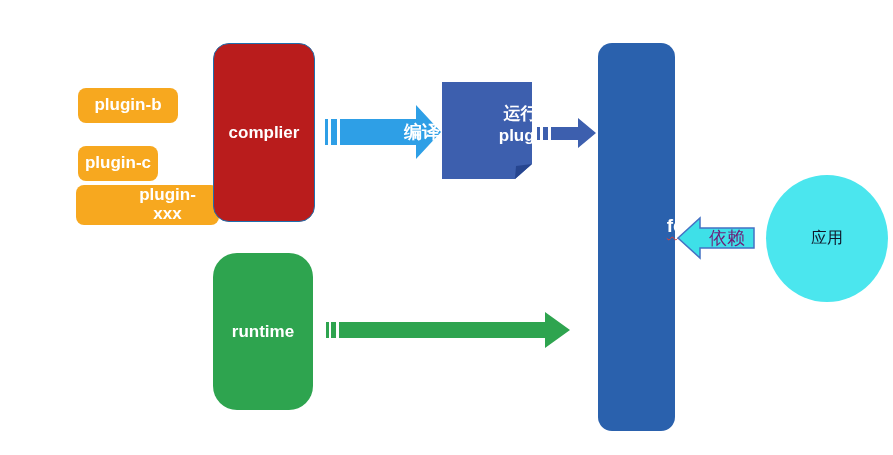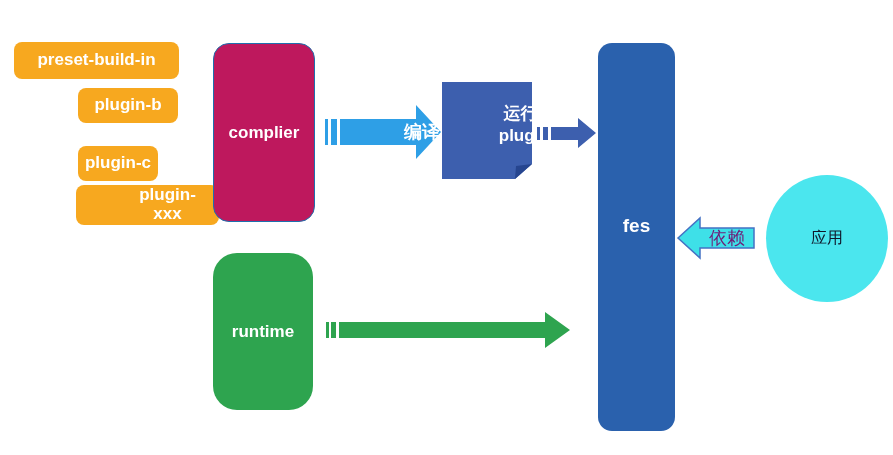--- a/index.html
+++ b/index.html
@@ -12,34 +12,34 @@
     background:#F7A81F;border-radius:8px;color:#fff;
     display:flex;align-items:center;justify-content:center;
     font-size:17px;font-weight:600;text-align:center;line-height:1.1;
   }
   .prewrap{white-space:pre-line;}
   .node{
     color:#fff;display:flex;align-items:center;justify-content:center;
     font-size:17px;font-weight:600;text-align:center;
   }
   .complier-box{
-    left:213px;top:43px;width:100px;height:177px;background:#be185d;
+    left:213px;top:43px;width:100px;height:177px;background:#b91c1c;
     border:1px solid #1e6fae;border-radius:16px;
   }
   .runtime-box{
     left:213px;top:253px;width:100px;height:157px;background:#2EA44F;border-radius:24px;
   }
   .fes-box{
     left:598px;top:43px;width:77px;height:388px;background:#2A61AD;border-radius:14px;
   }
   .fes-label{
     position:absolute;left:0;top:172px;width:100%;text-align:center;
     color:#fff;font-size:19px;font-weight:600;
-    text-decoration-style:wavy;
-    text-decoration-color:#e03c31;text-decoration-thickness:1px;text-underline-offset:4px;
+    text-decoration:underline;text-decoration-style:wavy;
+    text-decoration-color:#e03c31;text-decoration-thickness:1px;text-underline-offset:4px;padding-left:44px;
   }
   .note-wrap{left:442px;top:82px;width:90px;height:97px;}
   .note-label{
     position:absolute;left:0;top:0;width:100%;height:88%;
     display:flex;align-items:center;justify-content:center;
     color:#fff;font-size:17px;font-weight:600;line-height:1.25;text-align:center;margin-left:42px;
   }
   .arrow-wrap{pointer-events:none;}
   .arrow-label{
     position:absolute;display:flex;align-items:center;justify-content:center;
@@ -55,21 +55,20 @@
     left:766px;top:175px;width:122px;height:127px;border-radius:50%;
     background:#4BE6EE;display:flex;align-items:center;justify-content:center;
     color:#0f172a;font-size:16px;
   }
 </style>
 </head>
 <body>
 
 <div class="canvas">
 
-  <div class="abs chip" style="left:14px;top:42px;width:165px;height:37px;">preset-build-in</div>
   <div class="abs chip" style="left:78px;top:88px;width:100px;height:35px;">plugin-b</div>
   <div class="abs chip" style="left:78px;top:146px;width:80px;height:35px;">plugin-c</div>
   <div class="abs chip prewrap" style="left:76px;top:185px;width:103px;height:40px;padding-left:40px;">plugin-
 xxx</div>
 
   <div class="abs node complier-box">complier</div>
 
   <div class="abs arrow-wrap compile-wrap">
     <svg width="118" height="56" viewBox="0 0 118 56">
       <g fill="#2E9FE6">

